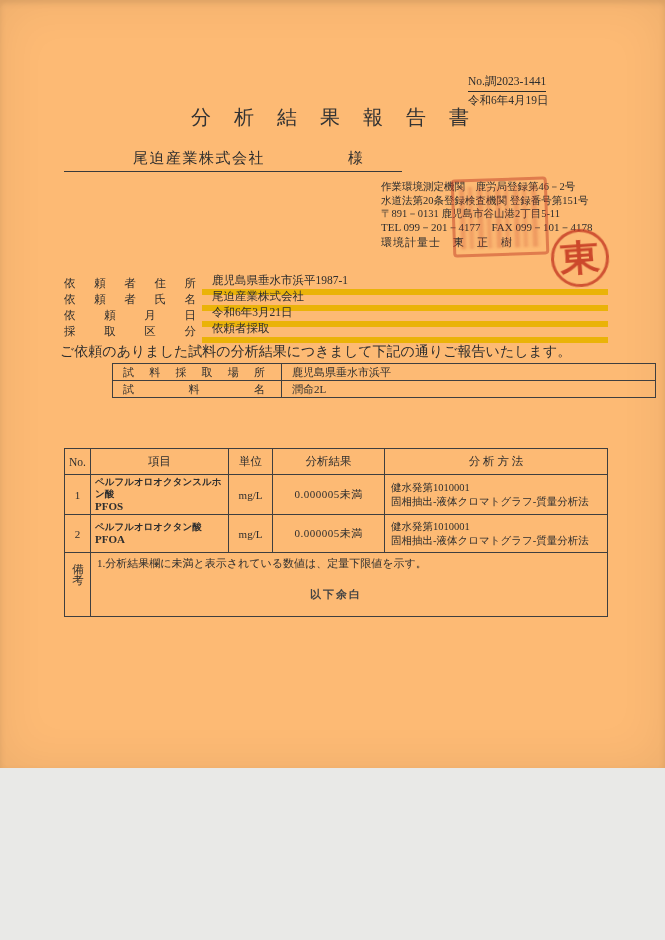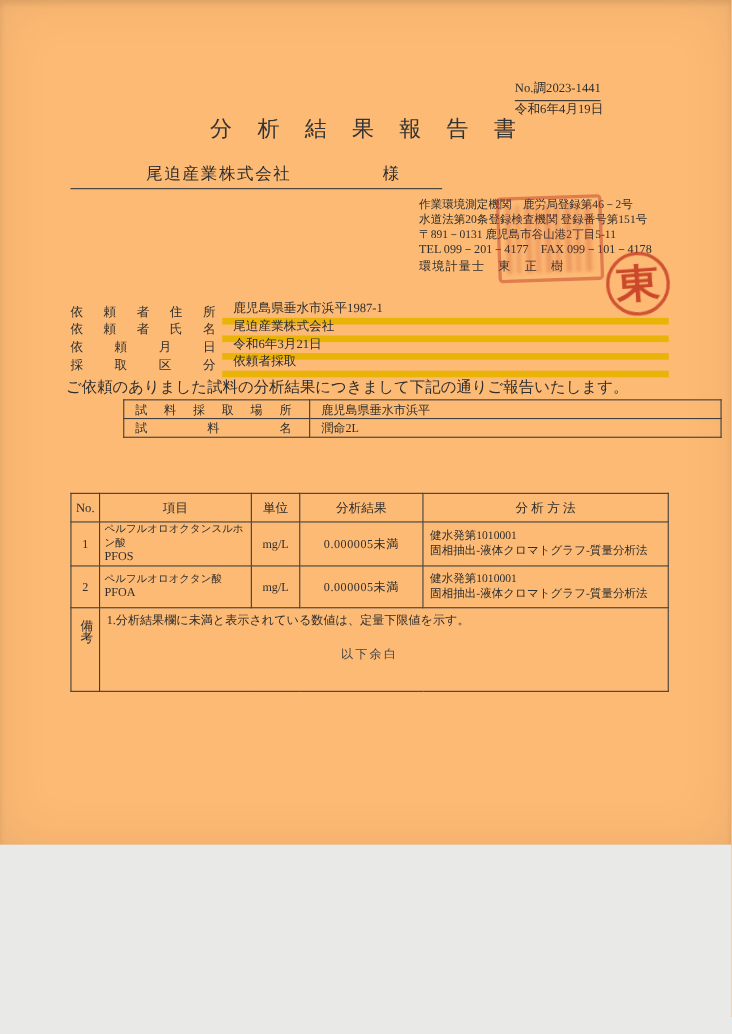--- a/index.html
+++ b/index.html
@@ -96,38 +96,38 @@
   }
   .sample td.val{padding-left:10px;}
 
   
   .results{top:408px;left:64px;width:544px;margin-top:40px;}
   .results table{width:544px;table-layout:fixed;border:1.5px solid #3a3a3a;}
   .results th,.results td{border:1px solid #3f3f3f;font-weight:normal;}
   .results thead th{height:23px;font-size:11.5px;text-align:center;}
   .results .r-row td{height:35px;}
   .results .c-no{text-align:center;font-size:11px;}
-  .results .c-item{padding:1px 3px 1px 4px;vertical-align:middle;}
+  .results .c-item{padding:1px 3px 1px 4px;vertical-align:middle;font-weight:bold;}
   .results .c-item .l1{font-size:9.5px;line-height:12px;display:block;}
   .results .c-item .l2{font-size:11px;line-height:13px;display:block;}
   .results .c-unit{text-align:center;font-size:11px;}
   .results .c-result{text-align:center;font-size:11px;letter-spacing:0.5px;}
   .results .c-method{padding:1px 4px 1px 6px;vertical-align:middle;}
   .results .c-method .m1,.results .c-method .m2{font-size:10.5px;line-height:14px;display:block;white-space:nowrap;}
   .results .remarks-row td{height:56px;vertical-align:top;}
   .results .c-biko{
     text-align:center;vertical-align:middle;
   }
   .results .c-biko span{
     writing-mode:vertical-rl;text-orientation:upright;
     font-size:11.5px;letter-spacing:0.9em;display:inline-block;
   }
-  .results .c-remarks{font-size:11px;padding:3px 6px 16px 6px;}
-
-  .endblank{top:587px;left:64px;width:544px;text-align:center;font-size:11px;letter-spacing:2px;color:#444;}
+  .results .c-remarks{font-size:11px;padding:3px 6px 4px 6px;}
+
+  .endblank{top:587px;left:64px;width:544px;text-align:center;font-size:11px;letter-spacing:2px;color:#444;font-weight:bold;}
 
   .speck{top:888px;left:504px;width:2px;height:2px;background:#b7b7b4;border-radius:50%;}
 </style>
 </head>
 <body>
 
 <div class="page">
 
   <div class="abs docmeta">
     <div><span class="doc-no">No.調2023-1441</span></div>

